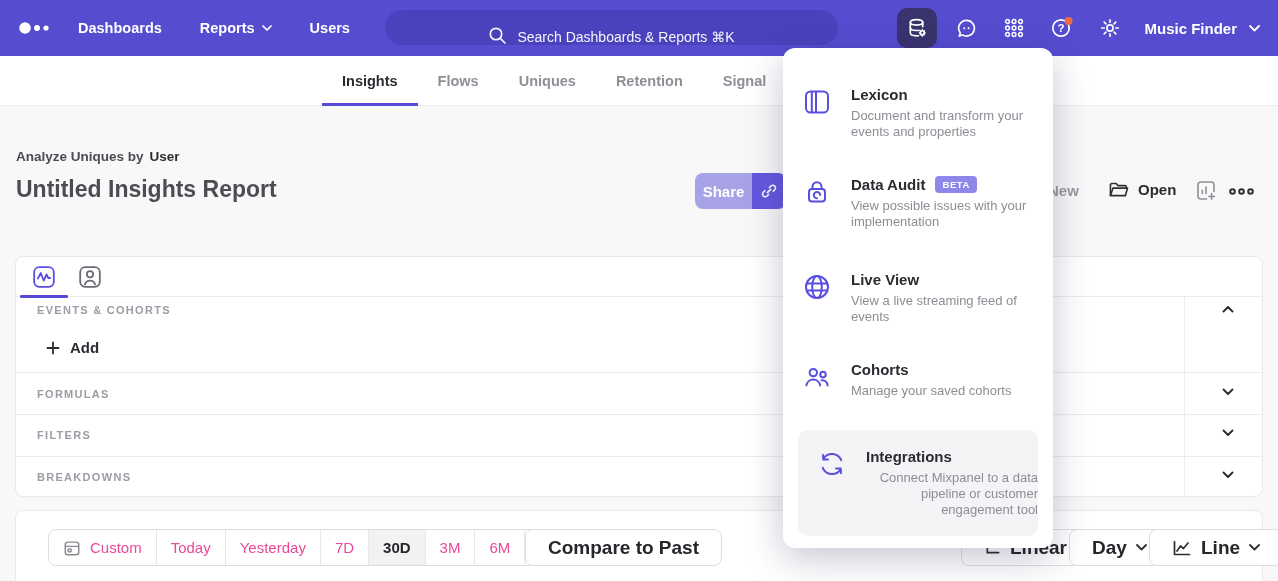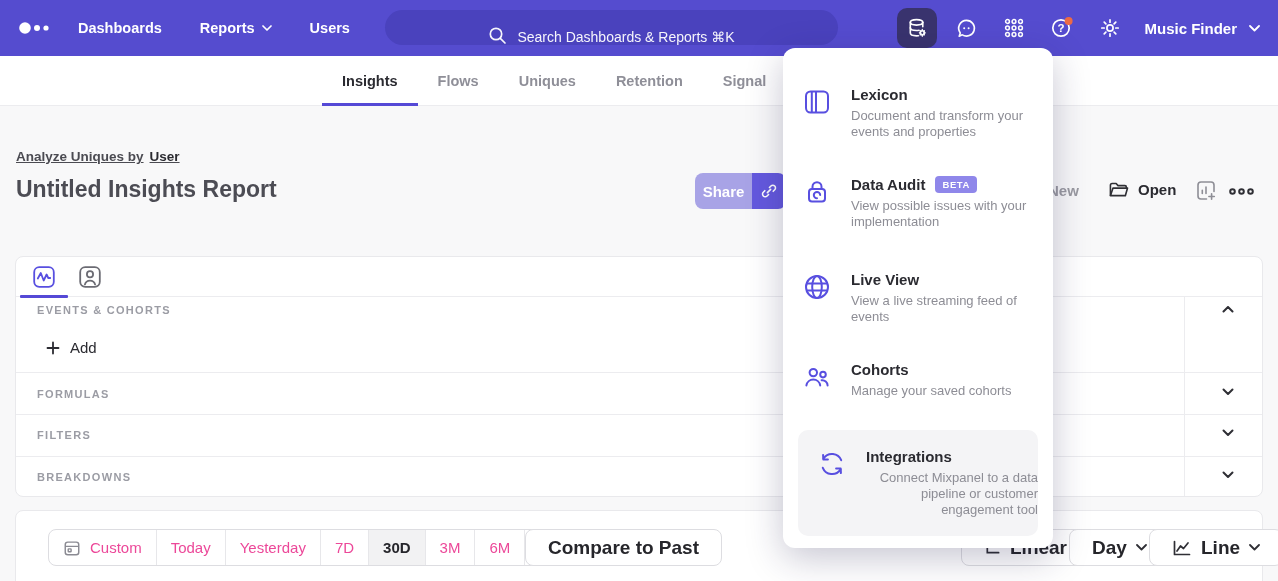--- a/index.html
+++ b/index.html
@@ -19,21 +19,21 @@
 
   
   .tabbar { position:absolute; left:0; top:56px; width:1278px; height:50px; background:#fff; border-bottom:1px solid #ececef; z-index:5; }
   .tabs { position:absolute; left:322px; top:0; height:50px; display:flex; }
   .tab { position:relative; padding:0 20px; display:flex; align-items:center; font-size:14.5px; font-weight:600; color:#8f8f98; cursor:pointer; }
   .tab.active { color:#2b2b31; font-weight:700; }
   .tab.active::after { content:""; position:absolute; left:0; right:0; bottom:0; height:3px; background:#5549D6; }
   .tab.clipped { padding:0 20px 0 12px; }
 
   
-  .context-line { position:absolute; left:16px; top:149px; font-size:13.5px; color:#4b4b52; font-weight:600;text-decoration:underline; }
+  .context-line { position:absolute; left:16px; top:149px; font-size:13.5px; color:#4b4b52; font-weight:600; }
   .context-line b { color:#2b2b31; font-weight:700; margin-left:6px; }
   .report-title { position:absolute; left:16px; top:176px; font-size:23px; font-weight:700; color:#4c4c54; }
   .share-btn { position:absolute; left:695px; top:173px; width:57px; height:36px; background:#A8A3E6; border:none;
                border-radius:8px 0 0 8px; color:#fff; font-size:15px; font-weight:700; cursor:pointer; font-family:inherit; }
   .link-btn { position:absolute; left:752px; top:173px; width:34px; height:36px; background:#6459DE; border:none;
               border-radius:0 8px 8px 0; display:flex; align-items:center; justify-content:center; cursor:pointer; }
   .new-label { position:absolute; left:1048px; top:182px; font-size:15px; font-weight:600; color:#9a9aa1; cursor:pointer; }
   .open-btn { position:absolute; left:1108px; top:180px; display:flex; align-items:center; gap:9px; font-size:15px;
               font-weight:700; color:#2b2b31; cursor:pointer; }
   .add-chart-btn { position:absolute; left:1195px; top:180px; cursor:pointer; }
@@ -44,21 +44,21 @@
           border:1px solid #e9e9ec; border-radius:8px; }
   .card-tabs { position:absolute; left:0; top:0; right:0; height:40px; border-bottom:1px solid #ececef; }
   .icon-tab { position:absolute; top:8px; width:24px; height:24px; cursor:pointer; }
   .icon-tab.t1 { left:16px; } .icon-tab.t2 { left:62px; }
   .icon-tab-underline { position:absolute; left:4px; bottom:-2px; width:48px; height:3px; background:#5549D6; border-radius:1px; }
   .sec-label { position:absolute; left:21px; font-size:11px; font-weight:700; letter-spacing:1.3px; color:#9b9ca4; }
   .sec-chev { position:absolute; right:28px; color:#3c3c42; cursor:pointer; line-height:0; }
   .row-divider { position:absolute; left:0; right:0; height:1px; background:#ececef; }
   .v-divider { position:absolute; left:1168px; top:40px; bottom:0; width:1px; background:#ececef; }
   .add-btn { position:absolute; left:30px; top:82px; display:flex; align-items:center; gap:10px; font-size:15px;
-             font-weight:400; color:#2b2b31; cursor:pointer; }
+             font-weight:700; color:#2b2b31; cursor:pointer; }
 
   
   .bottom-card { position:absolute; left:15px; top:510px; width:1248px; height:90px; background:#fff;
                  border:1px solid #e9e9ec; border-radius:8px; }
   .range-control { position:absolute; left:32px; top:18px; height:37px; display:flex; border:1px solid #dddde1;
                    border-radius:8px; overflow:hidden; background:#fff; }
   .seg { display:flex; align-items:center; gap:9px; padding:0 14px; font-size:15px; font-weight:400; color:#ec4899;
          border-right:1px solid #e7e7ea; cursor:pointer; white-space:nowrap; }
   .seg:last-child { border-right:none; }
   .seg.selected { background:#f2f2f3; color:#26262b; font-weight:700; }

